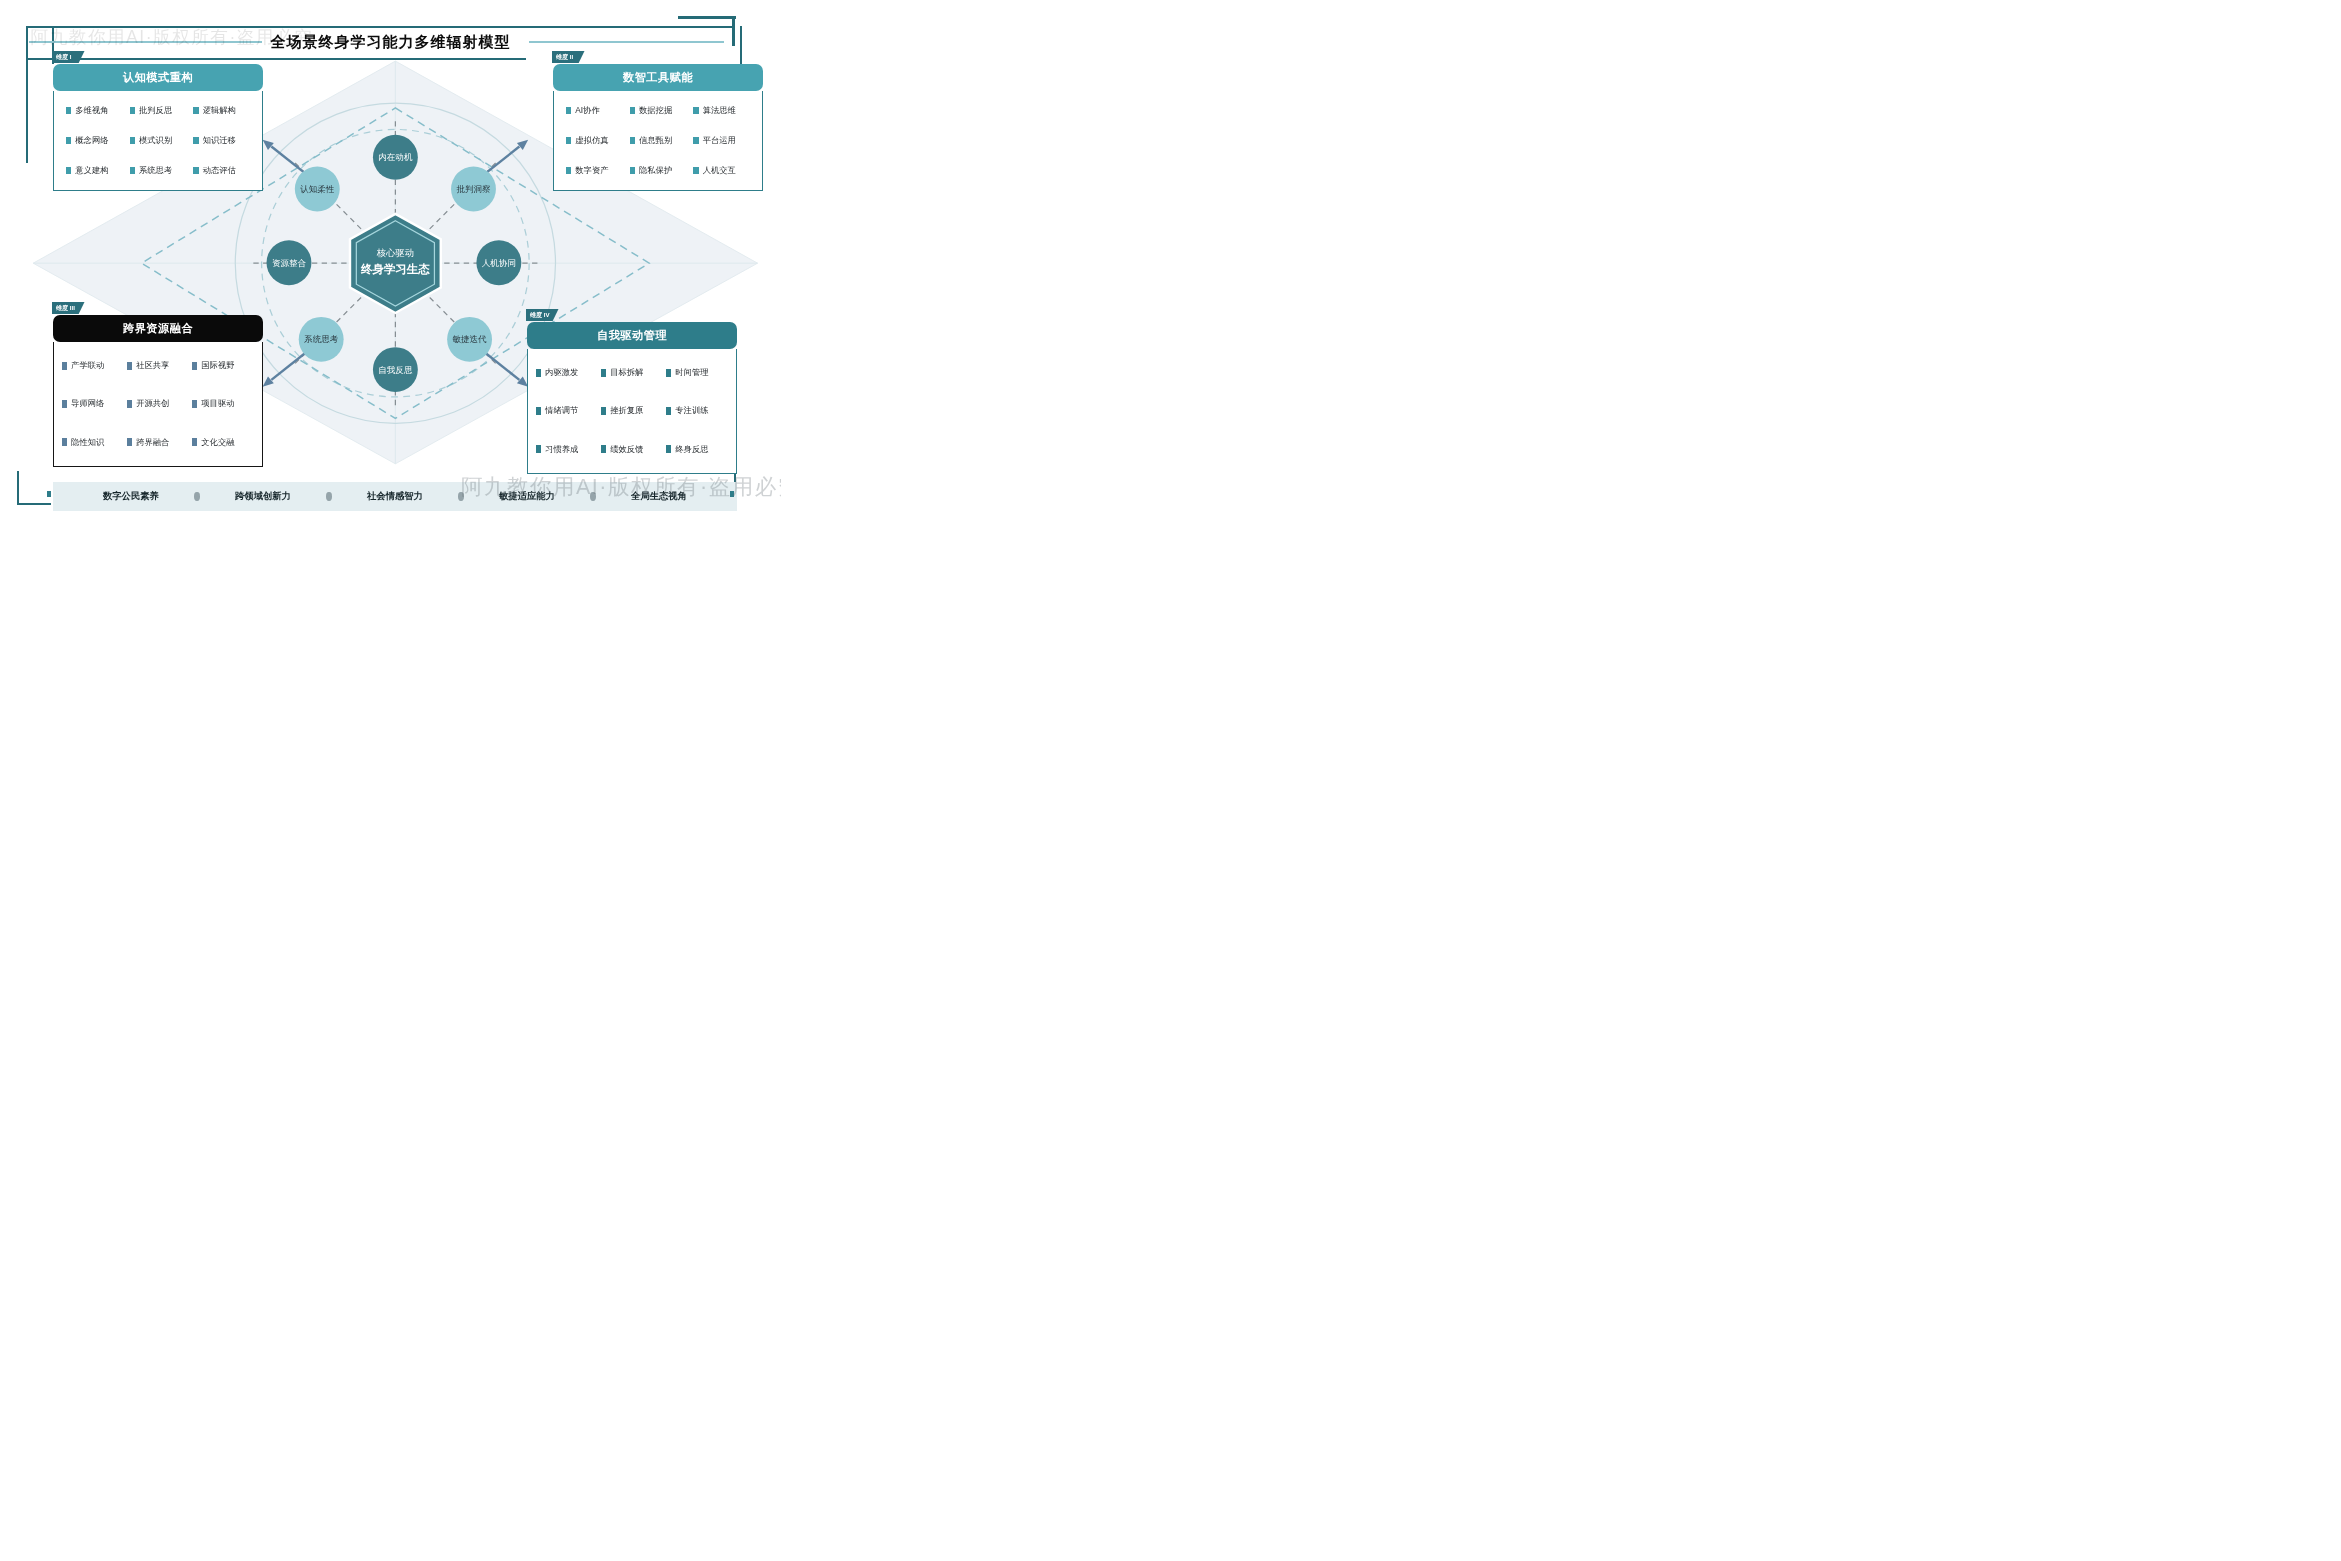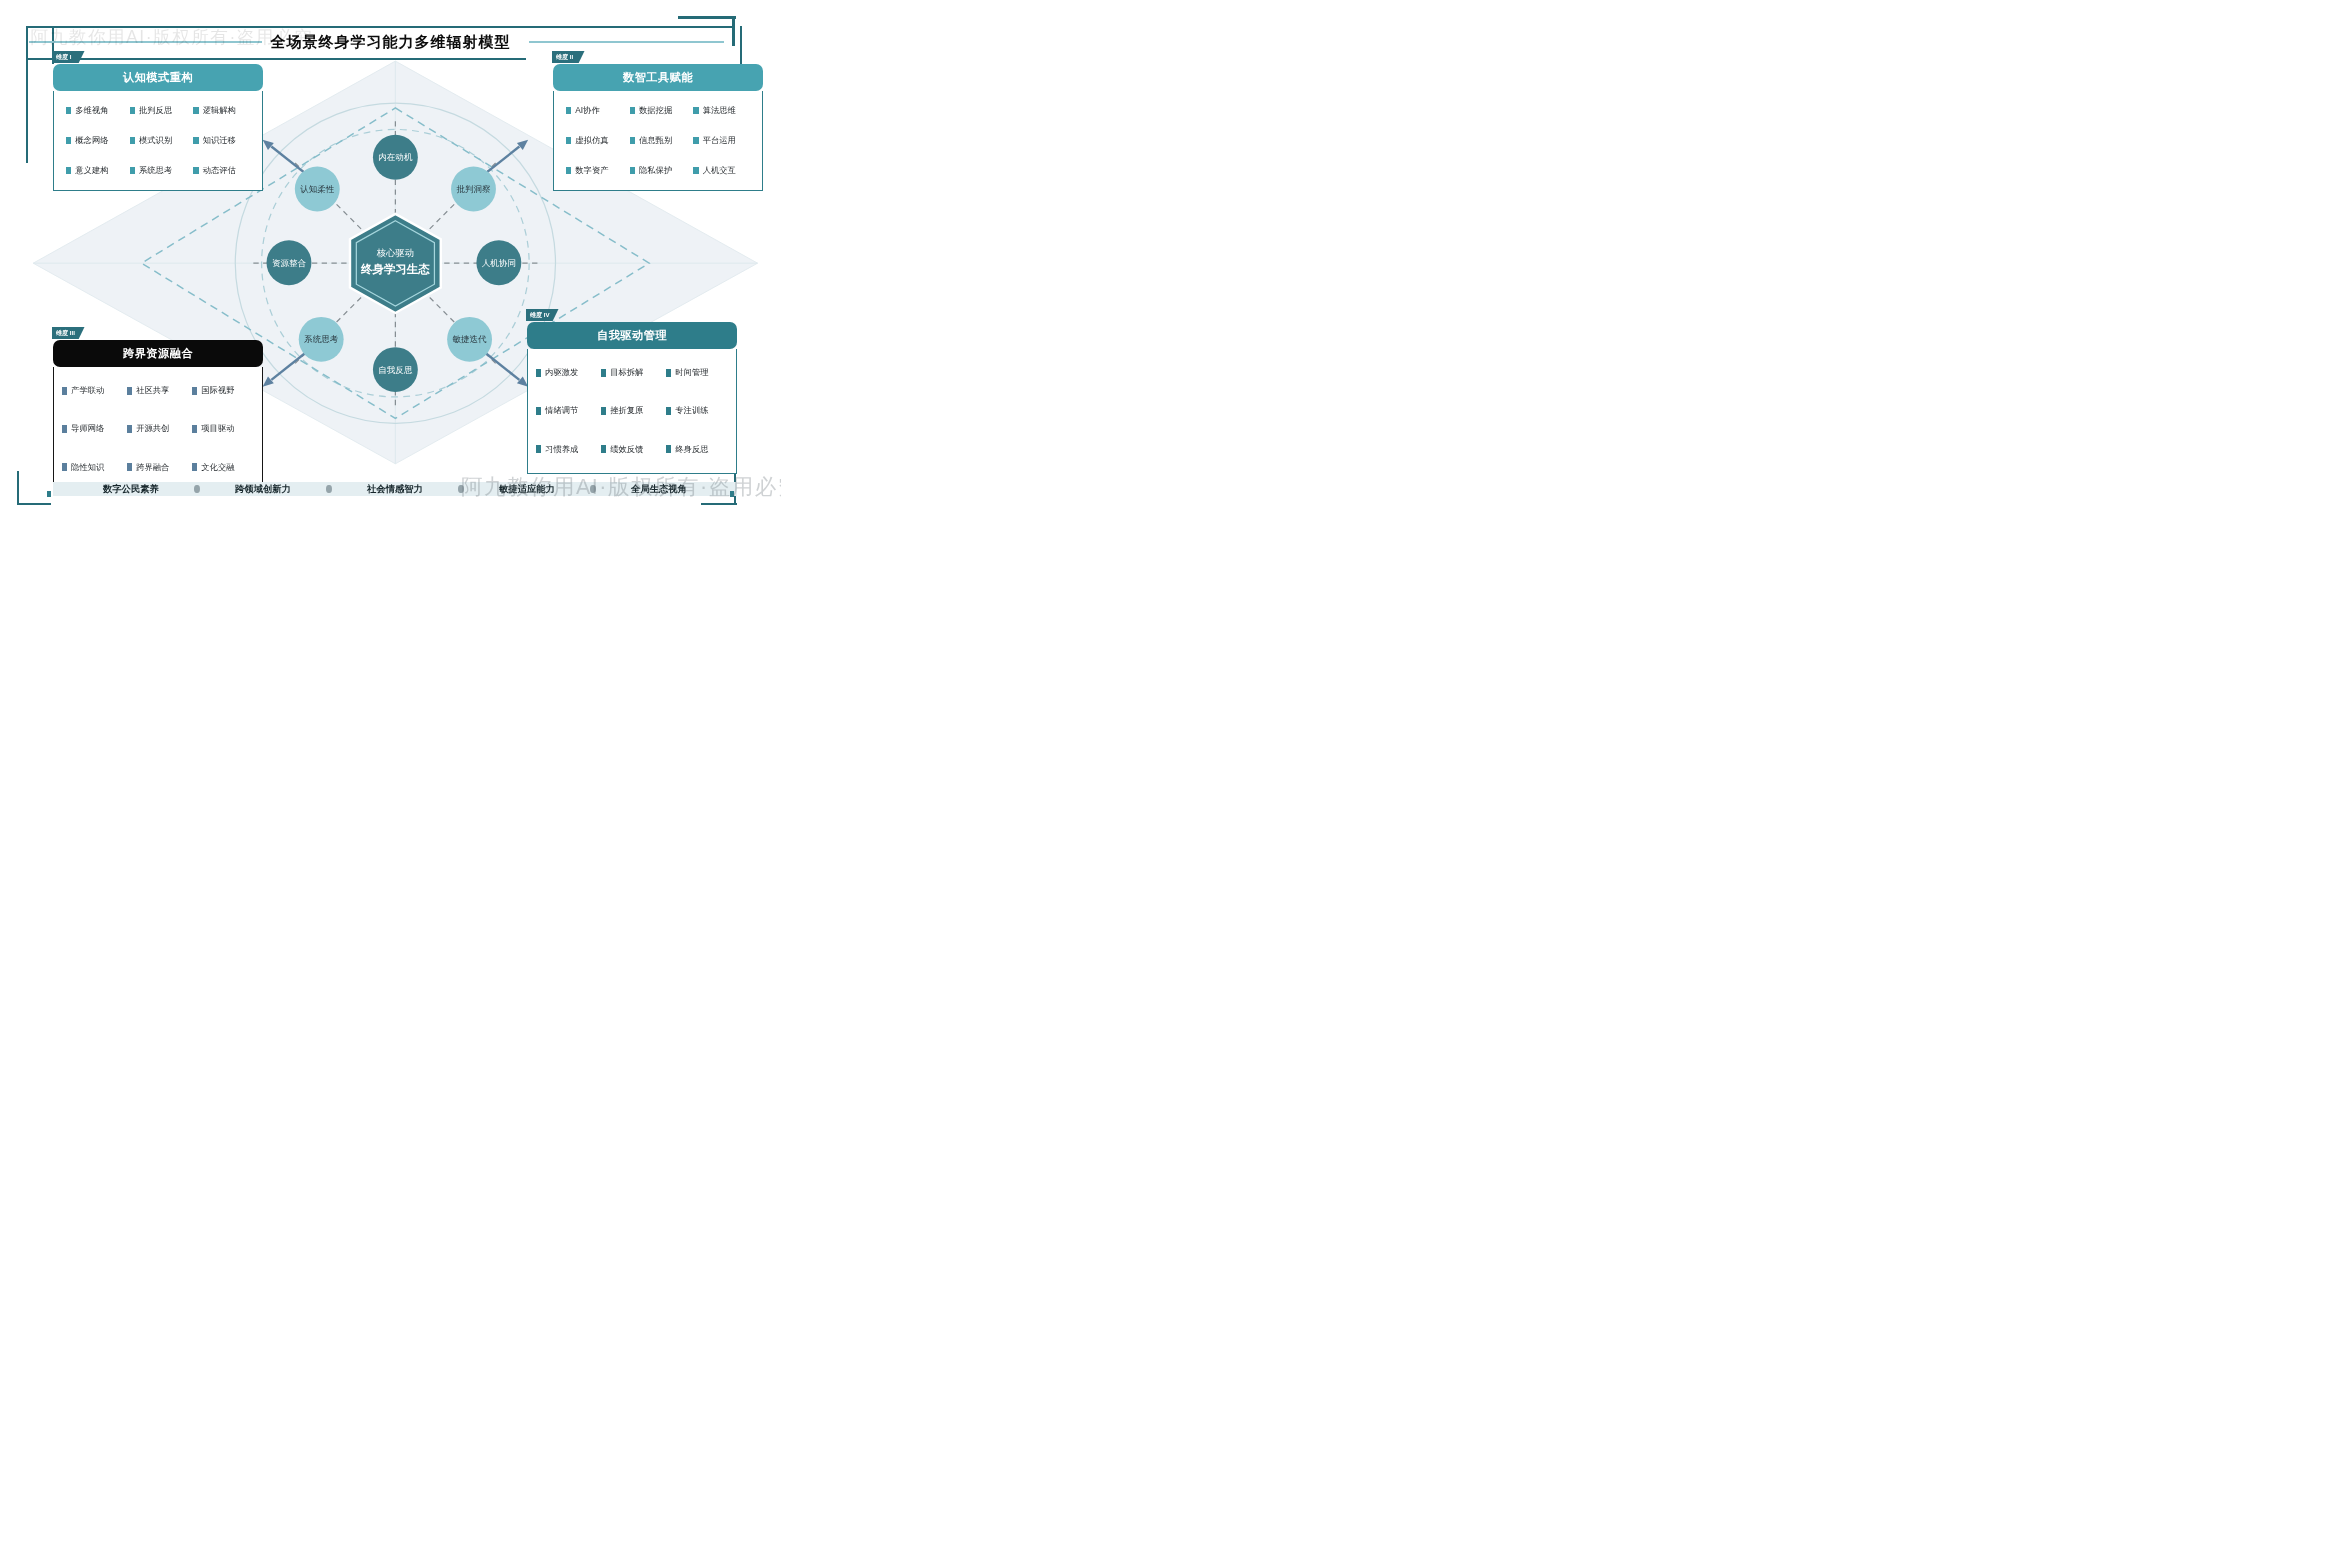--- a/index.html
+++ b/index.html
@@ -41,21 +41,21 @@
   .panel.top-panel .panel-body{height:100px;padding-left:12px;}
   .panel.bottom-panel .panel-body{height:125px;}
   .dim-item{display:flex;align-items:center;gap:3.9px;}
   .bullet{width:5.4px;height:7.3px;flex:0 0 5.4px;}
   .panel.theme-teal  .bullet{background:#3f9dab;}
   .panel.theme-deep  .bullet{background:#2e7d8a;}
   .panel.theme-black .bullet{background:#5b7f9d;}
   .dim-label{font-size:8.3px;font-weight:500;color:#1f2428;white-space:nowrap;}
   
   .footer-bar{
-    position:absolute;left:53px;top:482px;width:684px;height:14px;z-index:5;
+    position:absolute;left:53px;top:482px;width:684px;height:29px;z-index:5;
     background:#e4eef1;display:flex;align-items:center;justify-content:space-evenly;
     padding:0 14.6px;box-sizing:border-box;
   }
   .footer-item{font-size:9.3px;font-weight:700;color:#16262b;white-space:nowrap;}
   .footer-dot{width:5.4px;height:8.3px;border-radius:50%;background:#95a4aa;}
   .bar-cap{position:absolute;width:3.9px;height:6.3px;background:#2e7d8a;z-index:6;}
   
   .watermark{
     position:absolute;z-index:9;font-weight:400;white-space:nowrap;pointer-events:none;
     letter-spacing:1.5px;
@@ -242,21 +242,21 @@
           <span class="bullet"></span>
           <span class="dim-label">隐私保护</span>
         </div>
       <div class="dim-item">
           <span class="bullet"></span>
           <span class="dim-label">人机交互</span>
         </div>
     </div>
   </div>
 
-  <div class="panel bottom-panel theme-black" style="left:53px;top:340px;">
+  <div class="panel bottom-panel theme-black" style="left:53px;top:315px;">
     <div class="badge">维度 III</div>
     <div class="panel-header">跨界资源融合</div>
     <div class="panel-body">
       <div class="dim-item">
           <span class="bullet"></span>
           <span class="dim-label">产学联动</span>
         </div>
       <div class="dim-item">
           <span class="bullet"></span>
           <span class="dim-label">社区共享</span>

